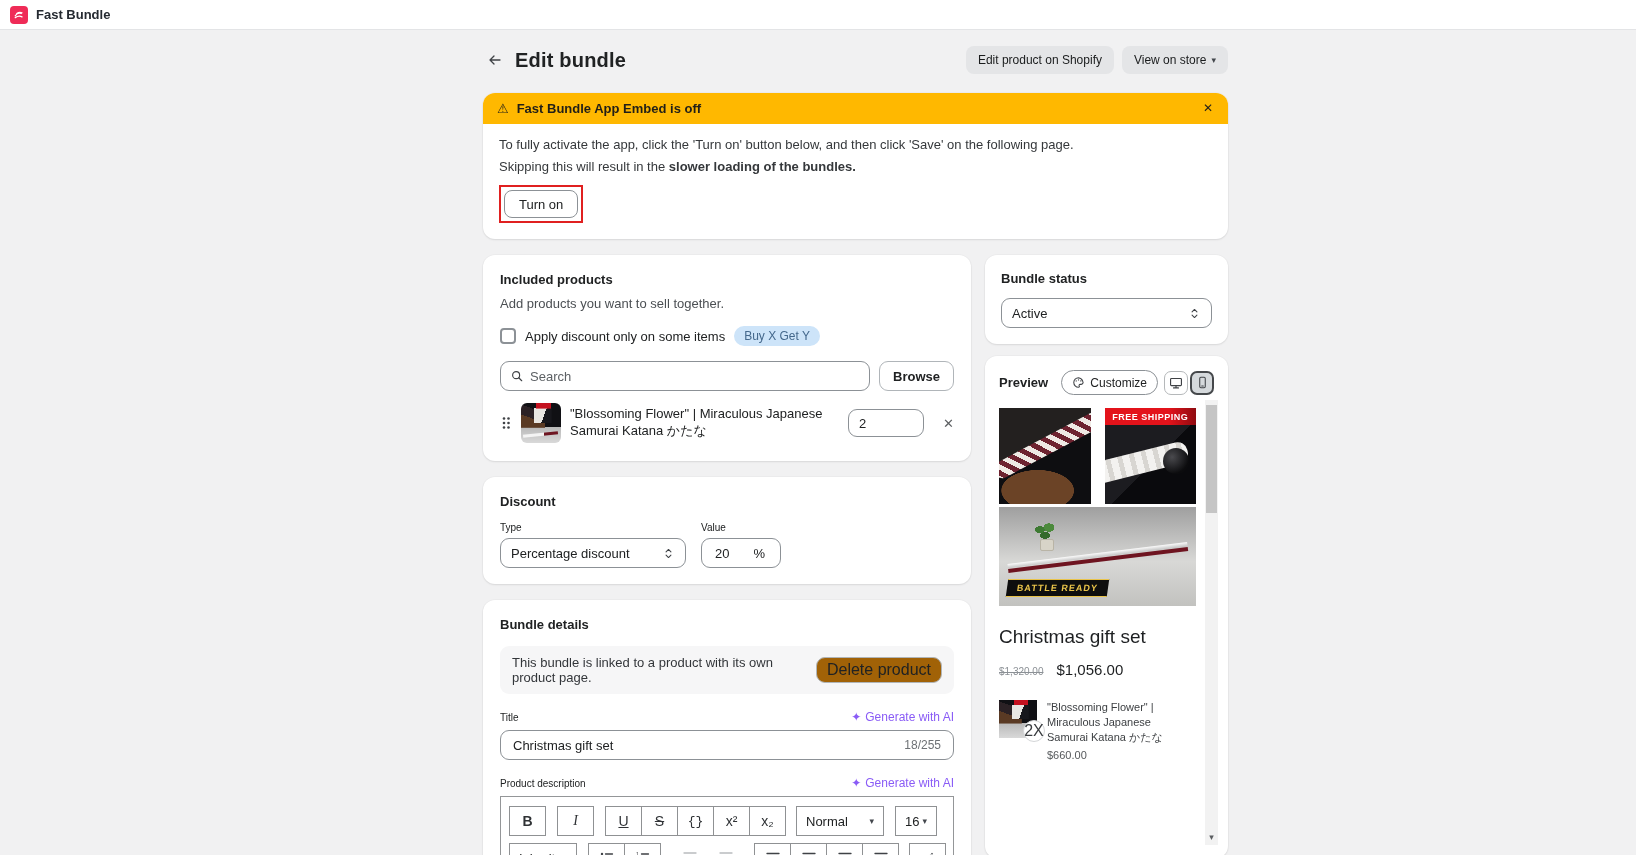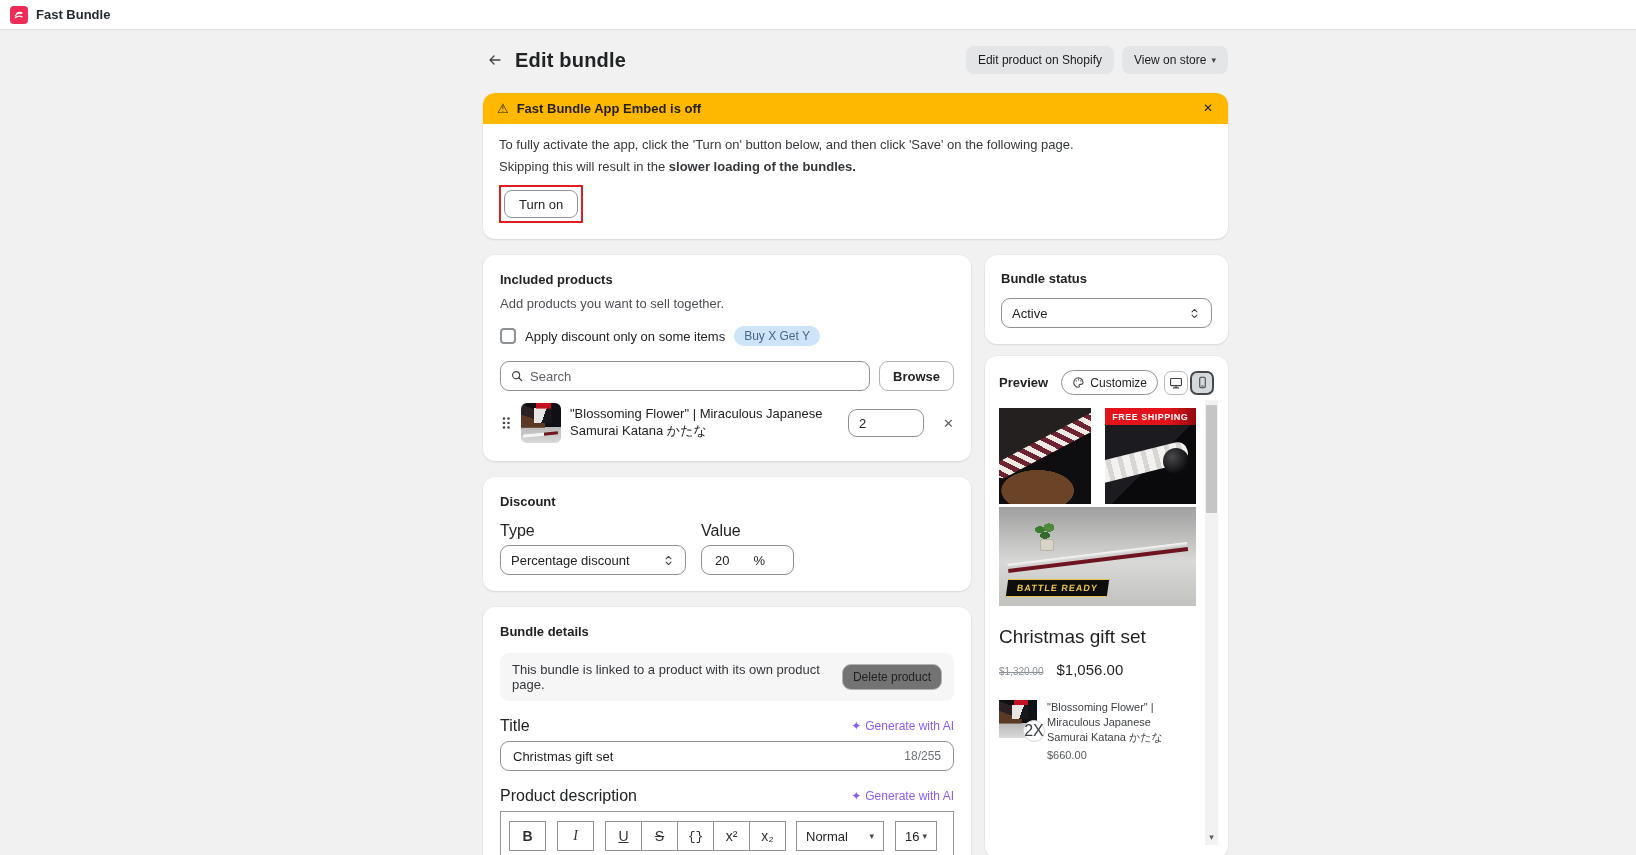--- a/index.html
+++ b/index.html
@@ -63,29 +63,29 @@
       linear-gradient(110deg,#e8e6e2 0 55%, #17171c 55%) 60% 22%/44% 38% no-repeat,
       linear-gradient(20deg,#5a3a24 0 40%, #2b2125 40% 70%, #101014 70%) 0 0/60% 62% no-repeat,
       linear-gradient(#b9b9b9,#d9d9d9) 0 100%/100% 40% no-repeat #101014; }
   .prod-thumb::after { content:""; position:absolute; left:6%; bottom:18%; width:88%; height:3px; background:linear-gradient(90deg,#f4f4f4 60%, #6e1622 60%); transform:rotate(-6deg); }
   .prod-title { flex:1; font-size:13px; line-height:1.3; color:#202223; max-width:272px; }
   .qty-input { width:76px; height:28px; border:1px solid #8c9196; border-radius:9px; font-size:13px; font-family:inherit; padding:0 10px; color:#202223; }
   .remove-btn { border:none; background:transparent; font-size:13px; color:#5c5f62; cursor:pointer; margin-left:10px; }
 
   
   .field-row { display:flex; gap:15px; margin-top:13px; }
-  .field-label { font-size:16px; color:#202223; margin-bottom:5px; }
+  .field-label { font-size:10px; color:#202223; margin-bottom:5px; }
   .select { width:186px; height:30px; border:1px solid #8c9196; border-radius:9px; background:#fff; display:flex; align-items:center; padding:0 10px; font-size:13px; cursor:pointer; }
   .select .sel-text { flex:1; }
-  .value-box { width:93px; height:30px; border:1px solid #8c9196; border-radius:9px; display:flex; align-items:center; padding:0 13px; font-size:13px; gap:24px; }
+  .value-box { width:80px; height:30px; border:1px solid #8c9196; border-radius:9px; display:flex; align-items:center; padding:0 13px; font-size:13px; gap:24px; }
 
   
   .info-box { background:#f6f6f7; border-radius:9px; margin-top:14px; padding:9px 12px; display:flex; align-items:center; justify-content:space-between; }
   .info-text { font-size:13px; color:#33363a; }
-  .white-btn { background:#737373; border:1px solid #b0b5b9; border-radius:9px; height:26px; padding:0 10px; font-size:12px; font-family:inherit; color:#202223; cursor:pointer; white-space:nowrap; }
+  .white-btn { background:#a16207; border:1px solid #b0b5b9; border-radius:9px; height:26px; padding:0 10px; font-size:16px; font-family:inherit; color:#202223; cursor:pointer; white-space:nowrap; }
   .label-row { display:flex; justify-content:space-between; align-items:center; margin-top:16px; margin-bottom:6px;gap:20px; }
   .ai-link { font-size:12px; color:#8a5cf6; cursor:pointer; display:flex; align-items:center; gap:4px; }
   .text-field { height:30px; border:1px solid #8c9196; border-radius:9px; display:flex; align-items:center; justify-content:space-between; padding:0 12px; cursor:text; }
   .tf-value { font-size:13px; color:#202223; }
   .tf-counter { font-size:12px; color:#6d7175; }
 
   
   .editor { border:1px solid #949698; margin-top:2px; }
   .toolbar { padding:9px 8px 4px; }
   .tb-row { display:flex; align-items:center; margin-bottom:7px; }

